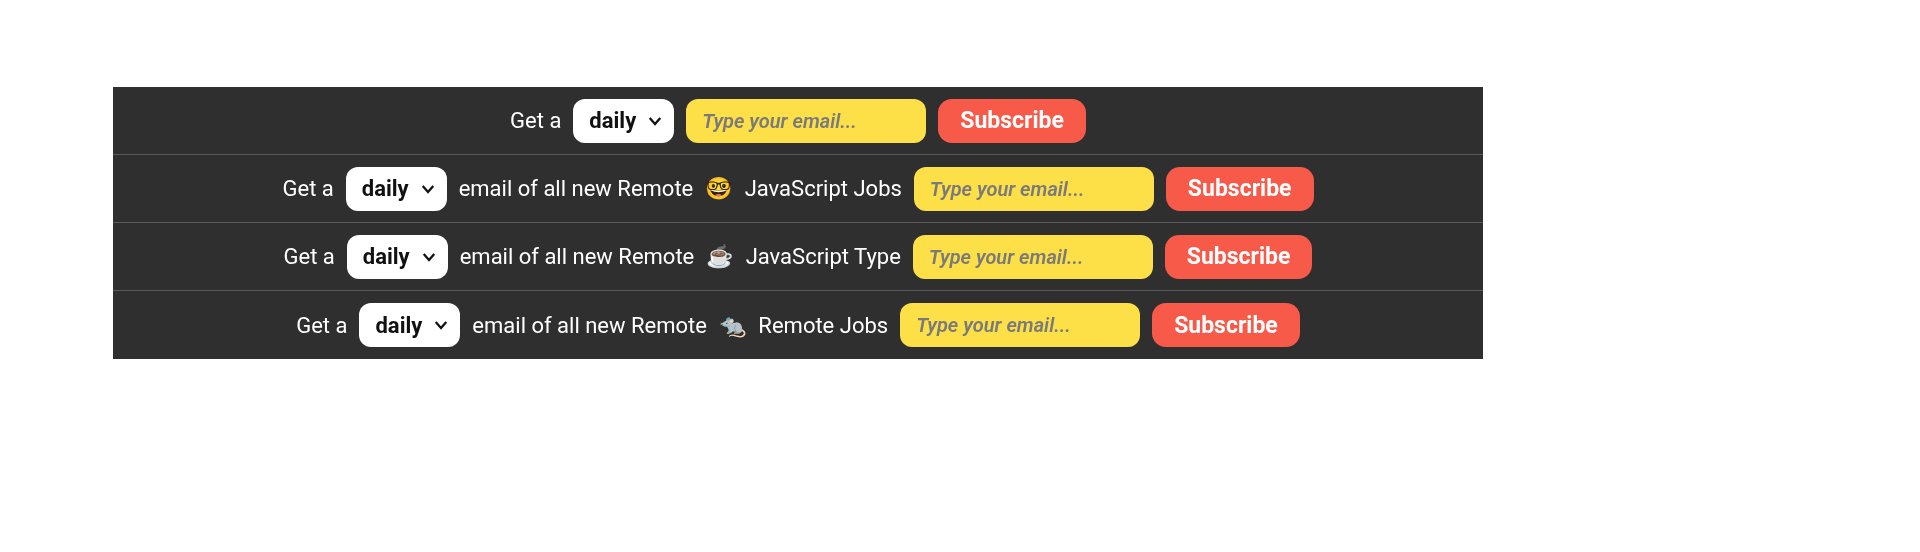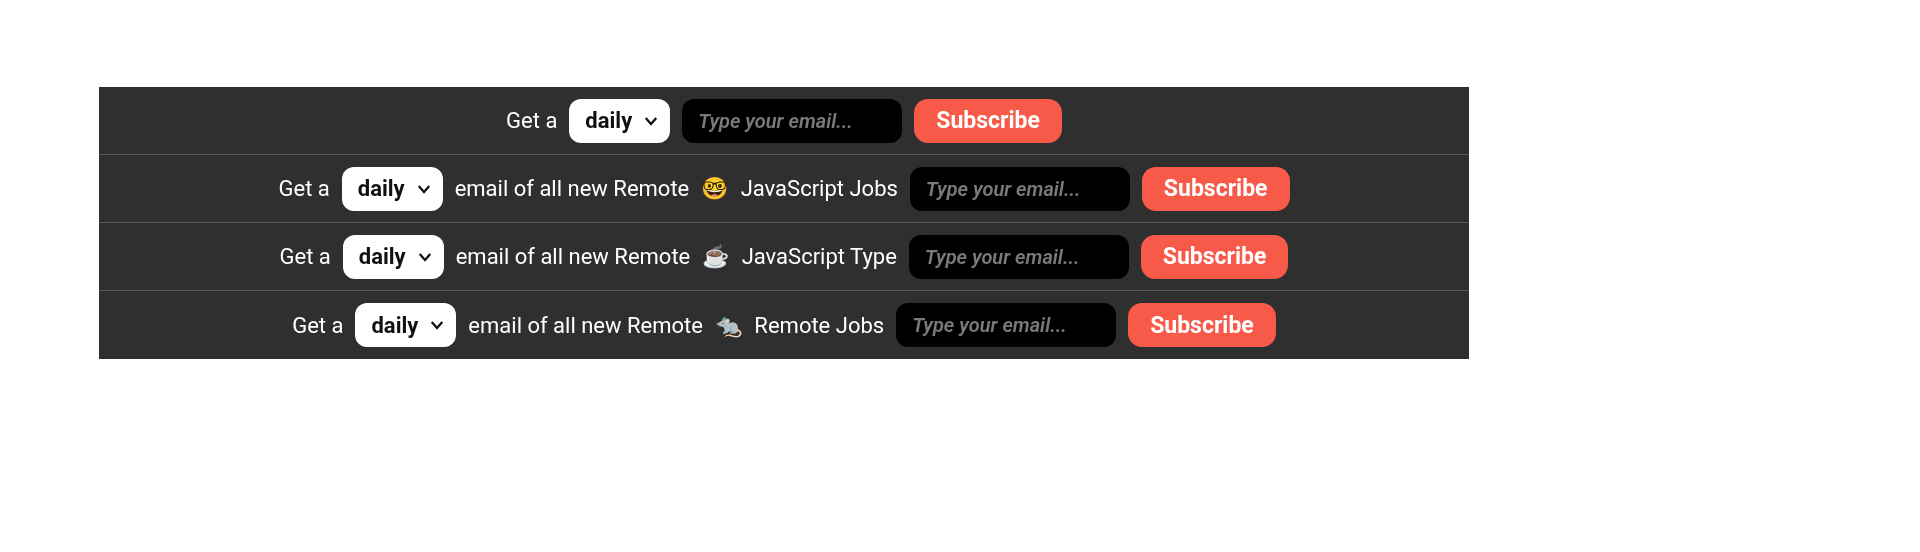--- a/index.html
+++ b/index.html
@@ -5,21 +5,21 @@
     * { box-sizing: border-box; margin: 0; padding: 0; }
     body {
       font-family: -apple-system, BlinkMacSystemFont, "Segoe UI", Roboto, Arial, sans-serif;
       background: #ffffff;
       width: 1920px;
       height: 552px;
       position: relative;
     }
     .container {
       position: absolute;
-      left: 99px;
+      left: 113px;
       top: 87px;
       width: 1370px;
     }
     .bar {
       background: #2f2f2f;
       display: flex;
       align-items: center;
       justify-content: center;
       height: 68px;
       border-bottom: 1px solid #5a5a5a;
@@ -53,25 +53,25 @@
       justify-content: center;
     }
     .chevron svg { width: 18px; height: 18px; }
     .chevron svg polyline { fill: none; stroke: #111; stroke-width: 3; }
     .emoji {
       font-size: 22px;
       display: inline-flex;
       align-items: center;
     }
     .input {
-      background: #000000;
+      background: #fde047;
       border: none;
       border-radius: 12px;
       height: 44px;
-      width: 220px;
+      width: 240px;
       font-size: 20px;
       font-style: italic;
       font-weight: 600;
       color: #7a7a7a;
       padding: 0 16px;
       font-family: inherit;
     }
     .input::placeholder {
       color: #7a7a7a;
       font-style: italic;

